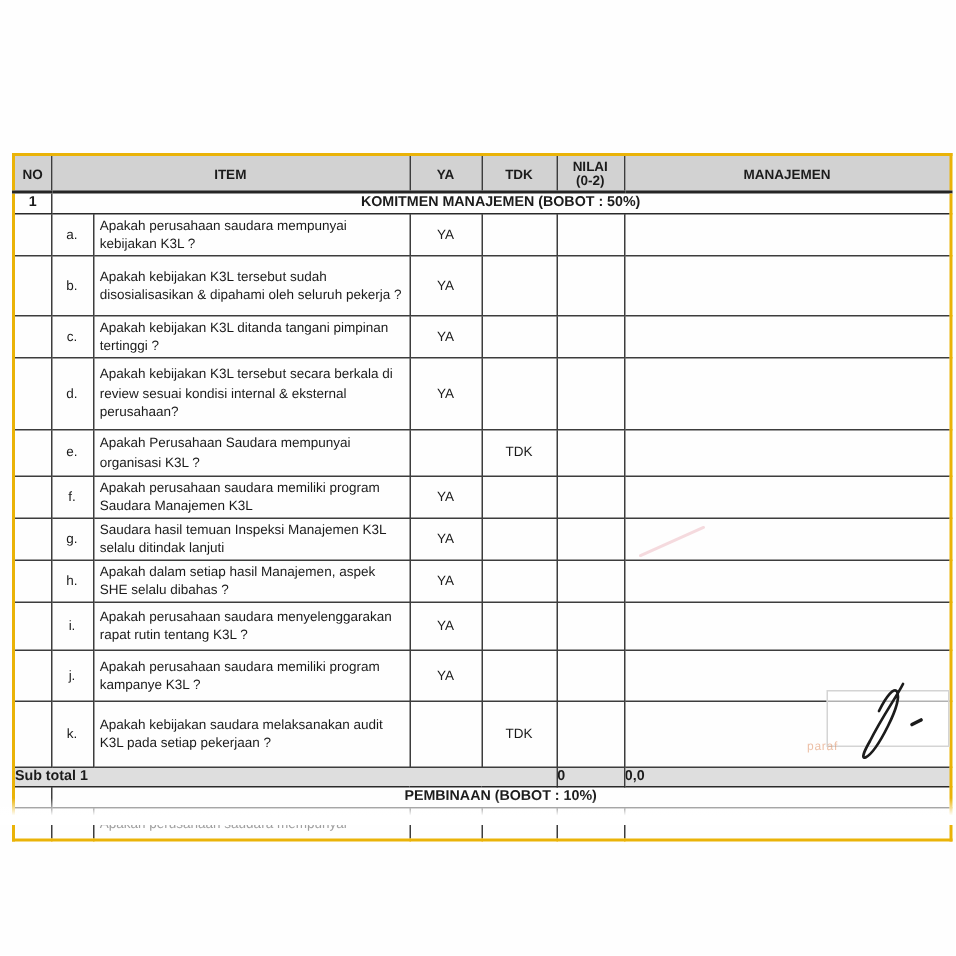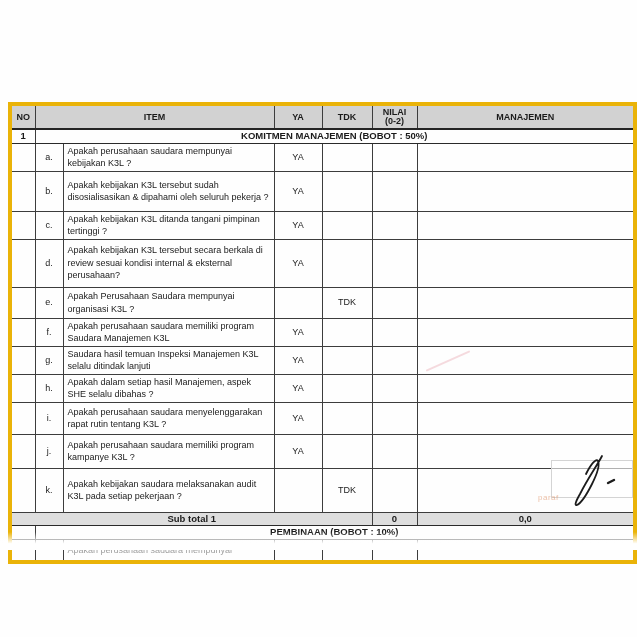--- a/index.html
+++ b/index.html
@@ -3,38 +3,38 @@
 <meta charset="utf-8">
 <style>
   html,body{margin:0;padding:0;background:#ffffff;}
   #page{
     position:relative;width:637px;height:637px;background:#fefefe;overflow:hidden;
     font-family:"Liberation Sans",sans-serif;color:#1b1b1b;
   }
   table.form{
     position:absolute;left:8px;top:102px;width:625px;
     border-collapse:collapse;table-layout:fixed;
-    border:4px solid #eab308;
+    border:2px solid #eab308;
     padding-left:12px;
   }
   td{
     border:1px solid #3d3d3d;
     padding:0;overflow:hidden;vertical-align:middle;
     font-size:9px;line-height:12.5px;
   }
   tr.hdr td{
     background:#d2d2d2;font-weight:bold;text-align:center;
     border-bottom:2px solid #252525;font-size:9px;line-height:10px;
   }
   td.item{padding:1px 4px;margin-left:21px;}
   td.center{text-align:center;}
   tr.section td{font-weight:bold;font-size:9.5px;text-align:center;}
   tr.section1 td{border-bottom:1.5px solid #2a2a2a;}
   tr.subtotal td{
-    background:#dedede;font-weight:bold;font-size:9.5px;text-align:center;
+    background:#dedede;font-weight:bold;font-size:9.5px;text-align:left;
     border-top:1.5px solid #2a2a2a;border-bottom:1.5px solid #2a2a2a;
   }
   tr.partial td{color:#9f9f9f;}
   tr.partial td.item{line-height:18px;}
   .nilai-hdr div{line-height:9px;}
   
   .sig-box{
     position:absolute;left:551px;top:460px;width:80px;height:36px;
     border:1px solid #d4d4d4;background:rgba(255,255,255,0.6);
   }

